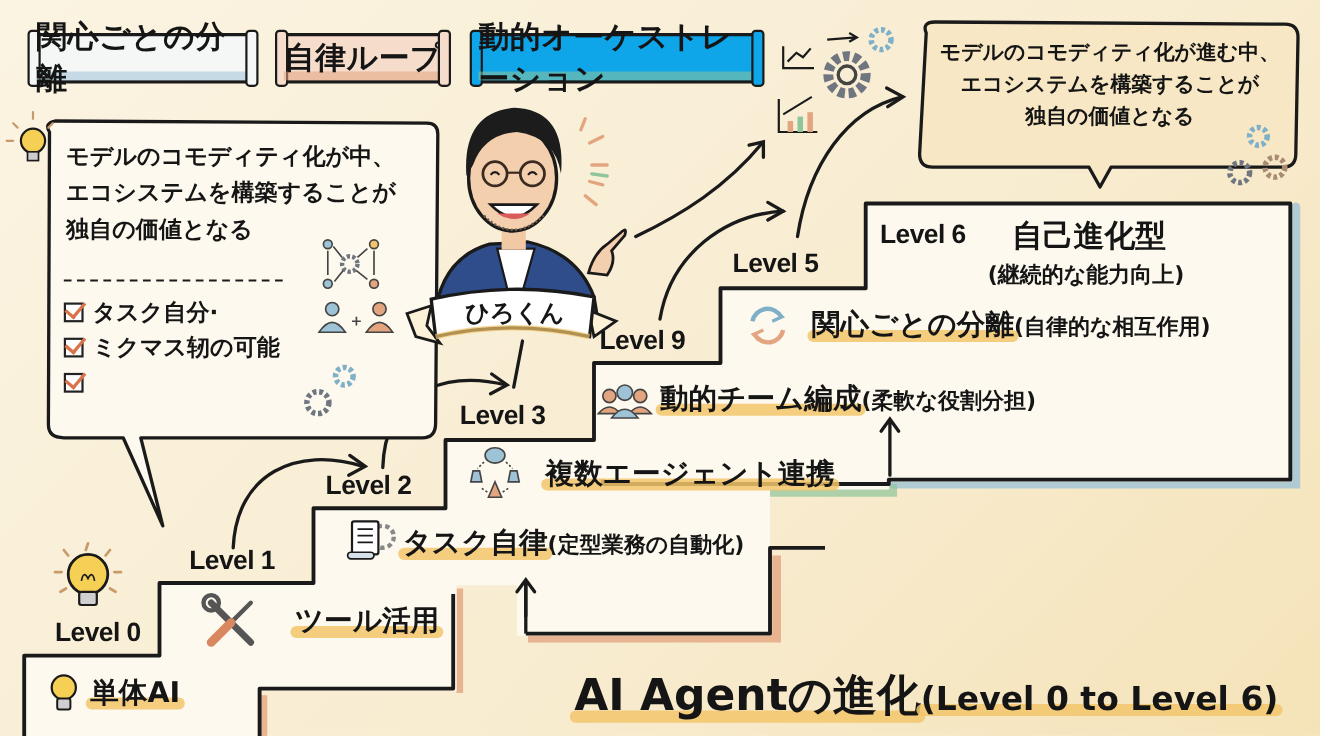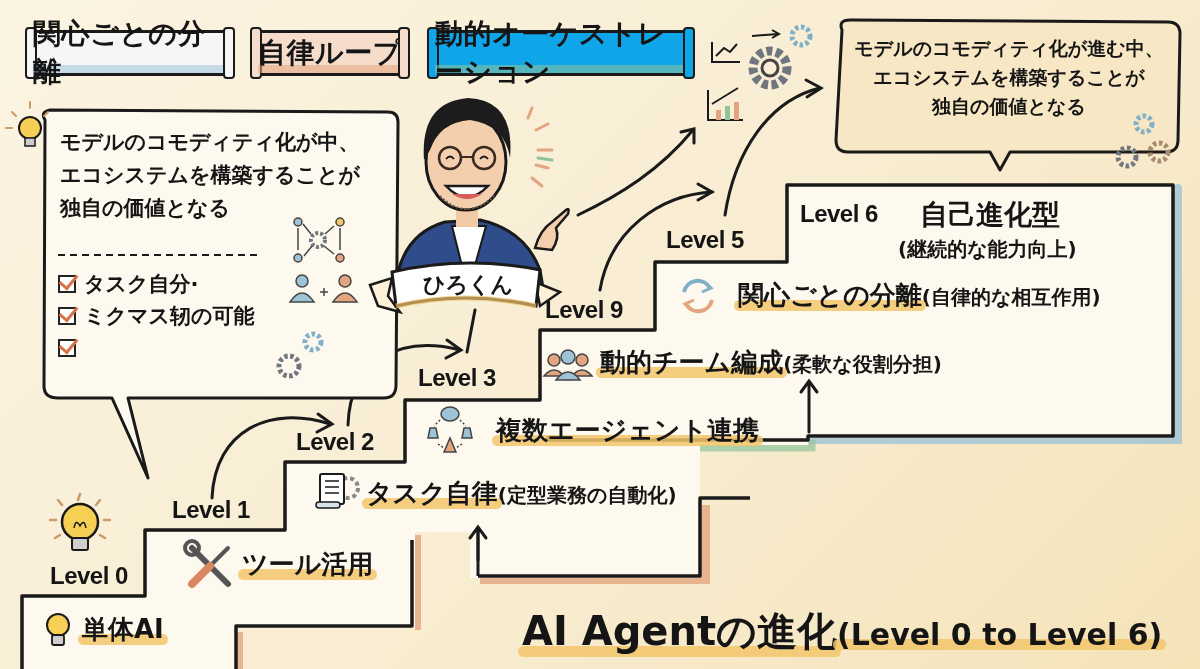--- a/index.html
+++ b/index.html
@@ -262,21 +262,21 @@
 <div class="lvl" style="left:172px; top:496px;">Level 1</div>
 <div class="lvl" style="left:296px; top:428px;">Level 2</div>
 <div class="lvl" style="left:418px; top:364px;">Level 3</div>
 <div class="lvl" style="left:545px; top:296px;">Level 9</div>
 <div class="lvl" style="left:666px; top:226px;">Level 5</div>
 <div class="lvl" style="left:800px; top:200px;">Level 6</div>
 
 <div class="step-title" style="left:82px; top:612px;">
   <span class="hl">単体AI</span>
 </div>
-<div class="step-title" style="left:242px; top:547px;">
+<div class="step-title" style="left:268px; top:547px;">
   <span class="hl">ツール活用</span>
 </div>
 <div class="step-title" style="left:366px; top:476px;">
   <span class="hl">タスク自律</span><span class="sub">(定型業務の自動化)</span>
 </div>
 <div class="step-title" style="left:496px; top:413px;">
   <span class="hl">複数エージェント連携</span>
 </div>
 <div class="step-title" style="left:600px; top:345px;">
   <span class="hl">動的チーム編成</span><span class="sub">(柔軟な役割分担)</span>

